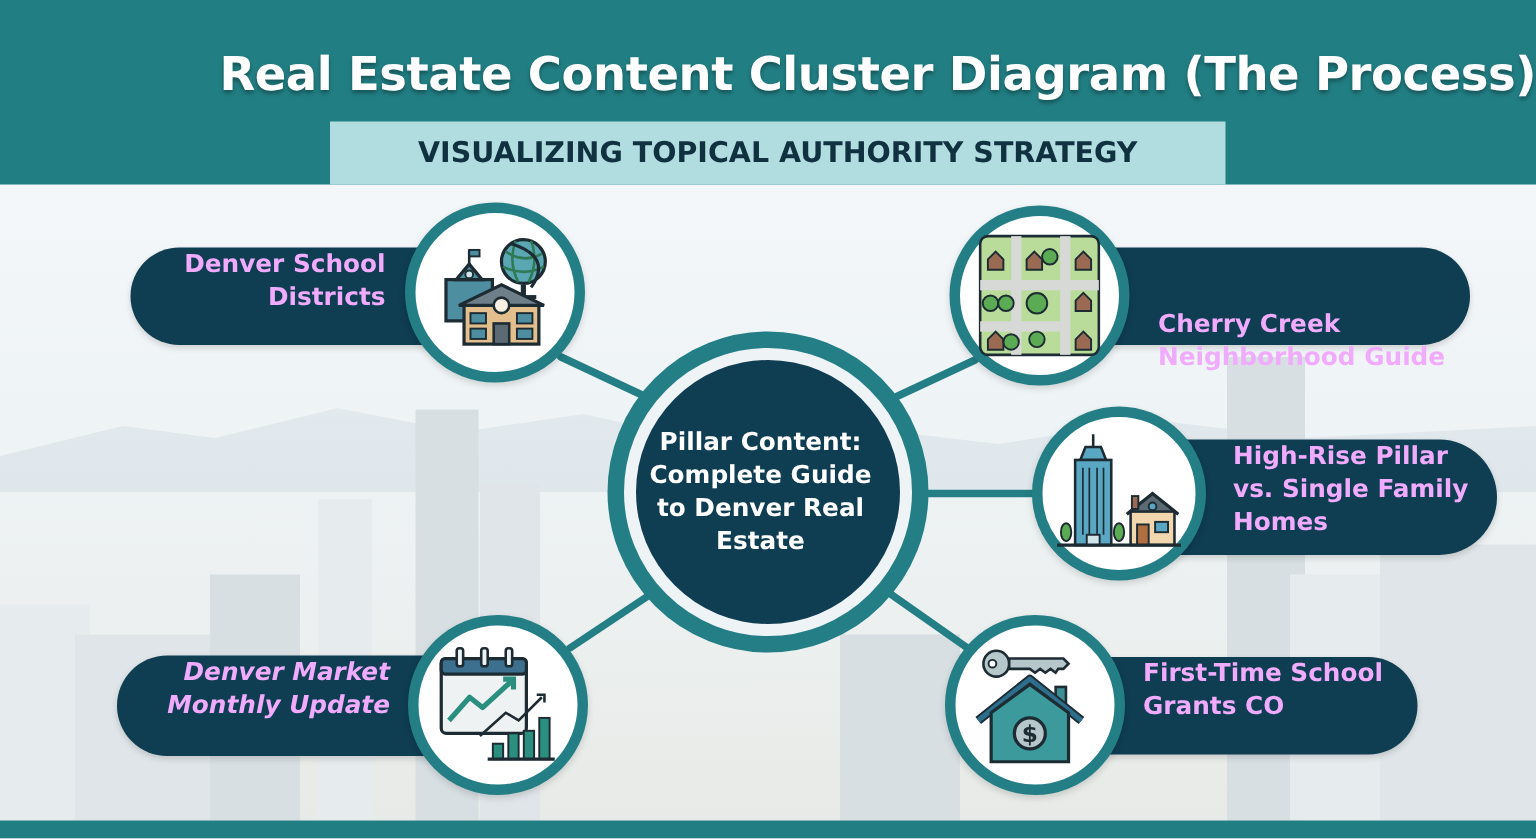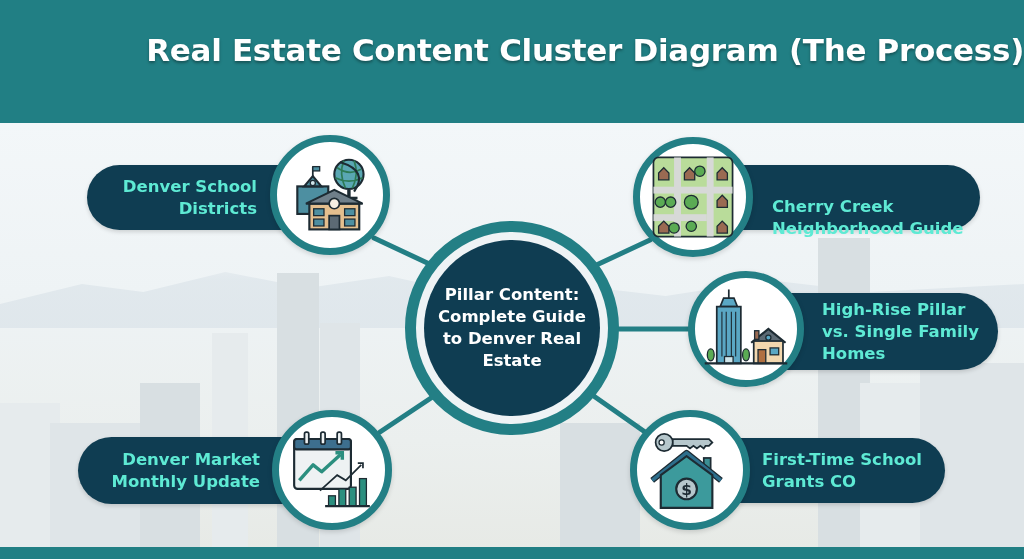--- a/index.html
+++ b/index.html
@@ -42,22 +42,22 @@
       color: #10313f; font-size: 19px; font-weight: bold; letter-spacing: 0px;
     }
     .footer {
       position: absolute; left: 0; top: 547px; width: 1024px; height: 12px;
       background: #217f84;
     }
 
     svg.lines { position: absolute; left: 0; top: 0; width: 1024px; height: 559px; }
 
     .pill {
-      position: absolute; background: #0f3d52; color: #5eead4;
-      border-radius: 40px; display: flex; align-items: center;
+      position: absolute; background: #0f3d52; color: #f0abfc;
+      border-radius: 40px; display: flex; align-items: flex-start;
       font-weight: bold; font-size: 16.5px; line-height: 22px;
       box-shadow: 0 2px 4px rgba(0,0,0,0.15);
     }
     .pill.left { justify-content: flex-end; text-align: right; padding-right: 80px; }
     .pill.right { justify-content: flex-start; text-align: left; padding-left: 82px; }
     .pill span { display: block; }
 
     .node {
       position: absolute; width: 120px; height: 120px; border-radius: 50%;
       background: #ffffff; border: 7px solid #237f85;
@@ -66,21 +66,21 @@
     }
     .node svg { width: 86px; height: 86px; }
 
     .pillar-outer {
       position: absolute; left: 405px; top: 221px; width: 214px; height: 214px;
       border-radius: 50%; border: 11px solid #237f85; background: #eef3f5;
     }
     .pillar-inner {
       position: absolute; left: 424px; top: 240px; width: 176px; height: 176px;
       border-radius: 50%; background: #0f3d52;
-      display: flex; align-items: center; justify-content: center; text-align: center;
+      display: flex; align-items: center; text-align: center;
       color: #ffffff; font-weight: bold; font-size: 16.5px; line-height: 22px;
       padding: 0 8px;
     }
   </style>
 </head>
 <body>
 
 <div class="bg">
   <div class="mtn"></div>
   <div class="bld l" style="left:0;top:280px;width:60px;height:150px;"></div>
@@ -90,20 +90,23 @@
   <div class="bld d" style="left:277px;top:150px;width:42px;height:280px;"></div>
   <div class="bld" style="left:320px;top:200px;width:40px;height:230px;"></div>
   <div class="bld d" style="left:818px;top:115px;width:52px;height:310px;"></div>
   <div class="bld l" style="left:860px;top:260px;width:60px;height:170px;"></div>
   <div class="bld" style="left:920px;top:240px;width:104px;height:190px;"></div>
   <div class="bld d" style="left:560px;top:300px;width:80px;height:130px;"></div>
 </div>
 
 <div class="header">
   <div class="title">Real Estate Content Cluster Diagram (The Process)</div>
+  <div class="subtitle-box">
+    <div class="subtitle">VISUALIZING TOPICAL AUTHORITY STRATEGY</div>
+  </div>
 </div>
 
 <svg class="lines" viewBox="0 0 1024 559">
   <g stroke="#237f85" stroke-width="5" stroke-linecap="round">
     <line x1="374" y1="238" x2="438" y2="268"></line>
     <line x1="650" y1="240" x2="590" y2="268"></line>
     <line x1="619" y1="329" x2="688" y2="329"></line>
     <line x1="380" y1="432" x2="440" y2="392"></line>
     <line x1="645" y1="432" x2="588" y2="392"></line>
   </g>
@@ -112,21 +115,21 @@
 <div class="pill left" style="left:87px;top:165px;width:250px;height:65px;">
   <span style="width:150px;">Denver School Districts</span>
 </div>
 <div class="pill right" style="left:690px;top:165px;width:290px;height:65px;">
   <span style="width:200px;margin-top:40px;">Cherry Creek Neighborhood Guide</span>
 </div>
 <div class="pill right" style="left:740px;top:293px;width:258px;height:77px;">
   <span style="width:175px;">High-Rise Pillar vs. Single Family Homes</span>
 </div>
 <div class="pill left" style="left:78px;top:437px;width:262px;height:67px;">
-  <span style="width:160px;">Denver Market Monthly Update</span>
+  <span style="width:160px;font-style:italic;">Denver Market Monthly Update</span>
 </div>
 <div class="pill right" style="left:680px;top:438px;width:265px;height:65px;">
   <span style="width:160px;">First-Time School Grants CO</span>
 </div>
 
 <div class="node" style="left:270px;top:135px;">
   <svg viewBox="0 0 100 100">
 
     <circle cx="72" cy="26" r="17" fill="#5aa7b3" stroke="#1d2b33" stroke-width="2.5"></circle>
     <path d="M58 18 Q72 28 86 20 M56 30 Q72 38 88 30 M66 10 Q60 26 68 42 M78 10 Q84 26 76 42" stroke="#2d7a55" stroke-width="2" fill="none"></path>

